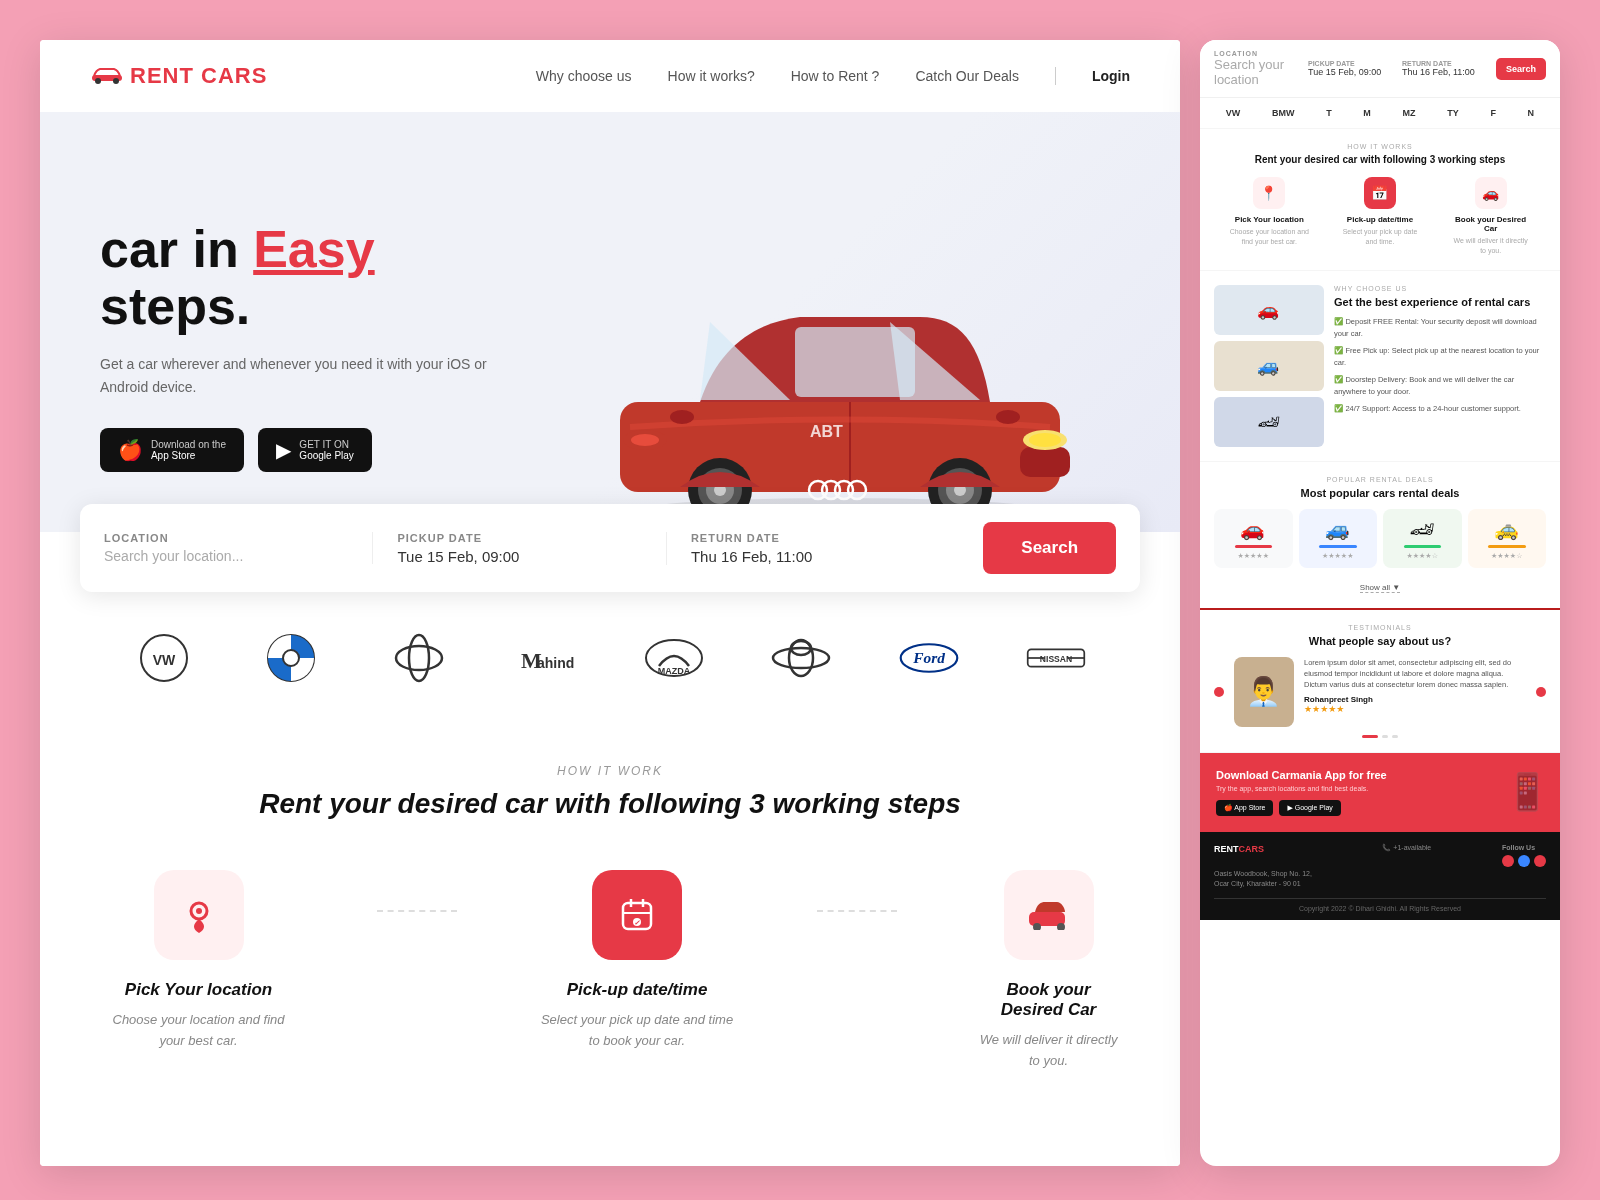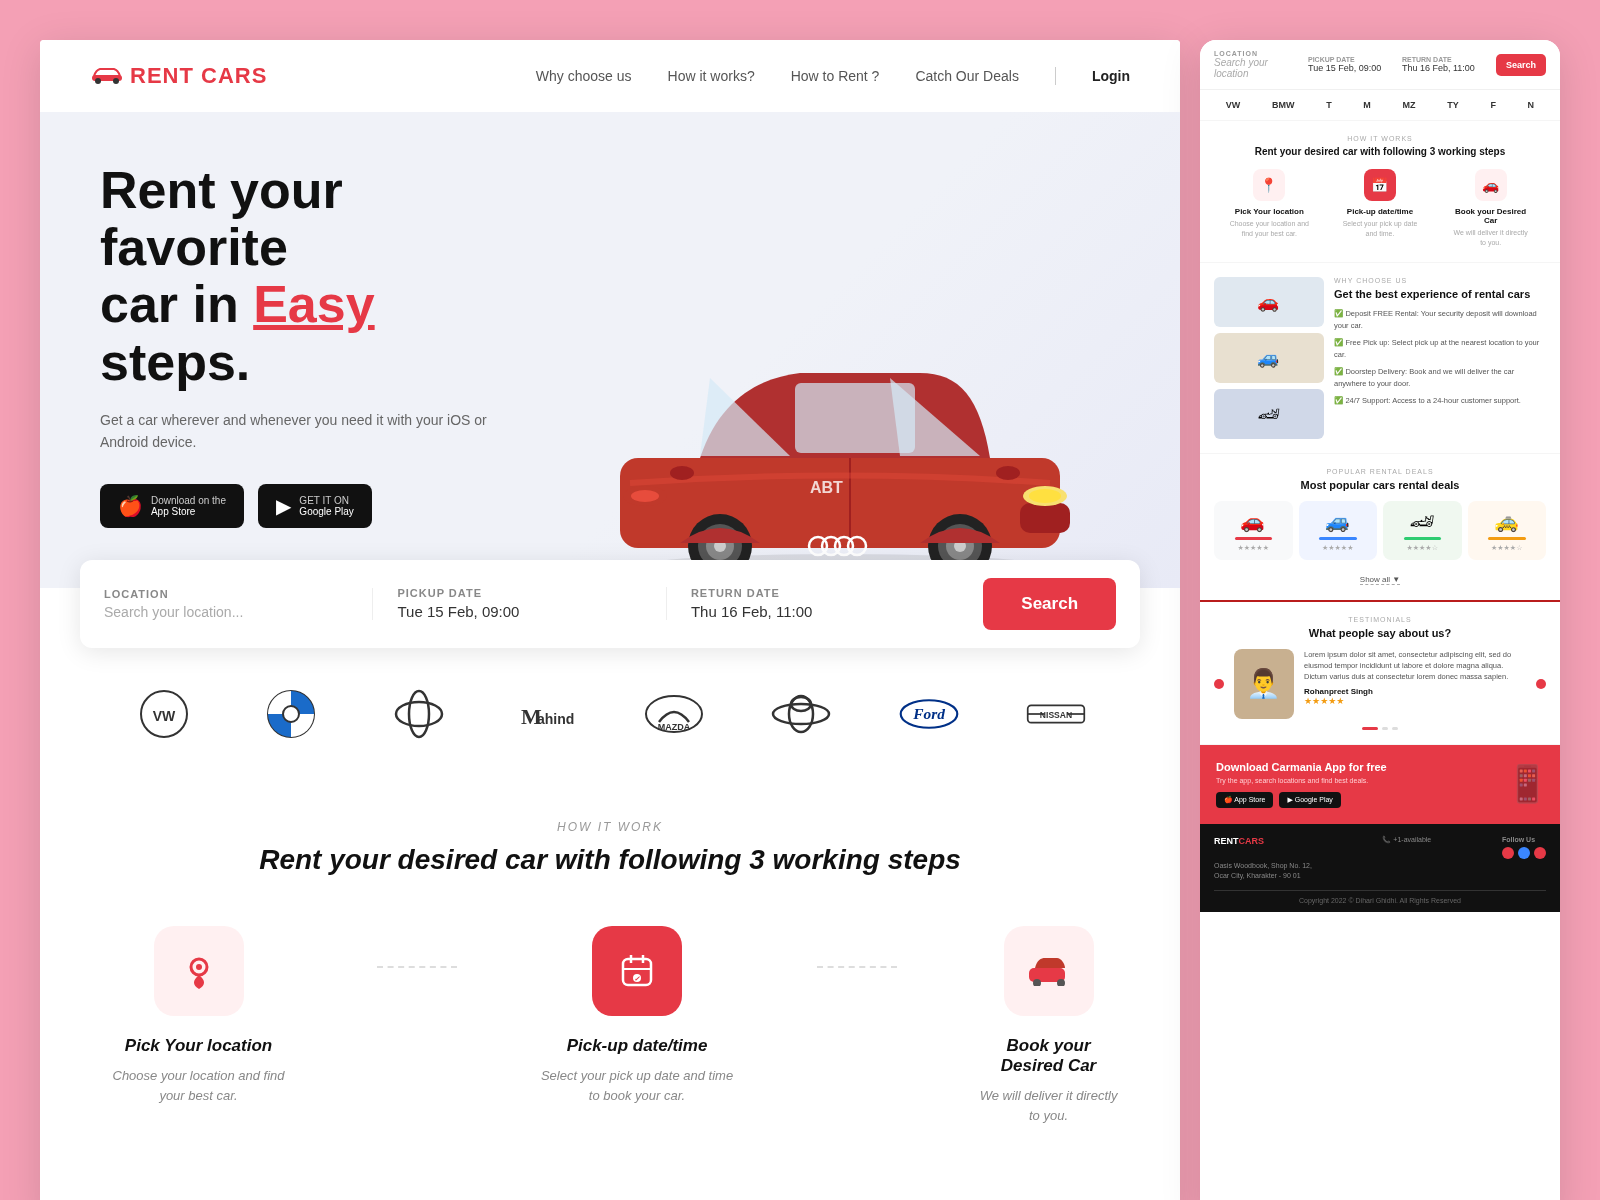--- a/index.html
+++ b/index.html
@@ -309,21 +309,21 @@
         <a class="nav-link">How to Rent ?</a>
         <a class="nav-link">Catch Our Deals</a>
         <div class="nav-divider"></div>
         <span class="nav-login">Login</span>
       </div>
     </nav>
 
     <div class="hero">
       <div class="hero-content">
         <h1 class="hero-title">
-          <span>Rent your favorite</span><br>
+          <br>
           <span>car in</span> <span class="easy">Easy</span> <span>steps.</span>
         </h1>
         <p class="hero-sub">Get a car wherever and whenever you need it with your iOS or Android device.</p>
         <div class="app-buttons">
           <div class="app-btn">
             <span class="store-icon">🍎</span>
             <div>
               <div class="store-label">Download on the</div>
               <div class="store-name">App Store</div>
             </div>
@@ -527,21 +527,21 @@
         </div>
       </div>
     </div>
   </div>
 
   <div style="width:360px; background:#fff; border-radius:16px; overflow:hidden; box-shadow:0 8px 40px rgba(0,0,0,0.13); flex-shrink:0; display:flex; flex-direction:column;">
 
     <div style="background:#fff; padding:10px 14px; border-bottom:1px solid #f0f0f0; display:flex; align-items:center; gap:8px;">
       <div style="flex:1;">
         <div style="font-size:7px; color:#999; font-weight:700; letter-spacing:1px;">LOCATION</div>
-        <div style="font-size:10px; color:#aaa;font-style:italic;">Search your location</div>
+        <div style="font-size:13px; color:#aaa;">Search your location</div>
       </div>
       <div style="flex:1;">
         <div style="font-size:7px; color:#999; font-weight:700;">PICKUP DATE</div>
         <div style="font-size:9px; color:#333;">Tue 15 Feb, 09:00</div>
       </div>
       <div style="flex:1;">
         <div style="font-size:7px; color:#999; font-weight:700;">RETURN DATE</div>
         <div style="font-size:9px; color:#333;">Thu 16 Feb, 11:00</div>
       </div>
       <div style="background:#e63946; color:#fff; border-radius:5px; padding:6px 10px; font-size:9px; font-weight:700;">Search</div>

